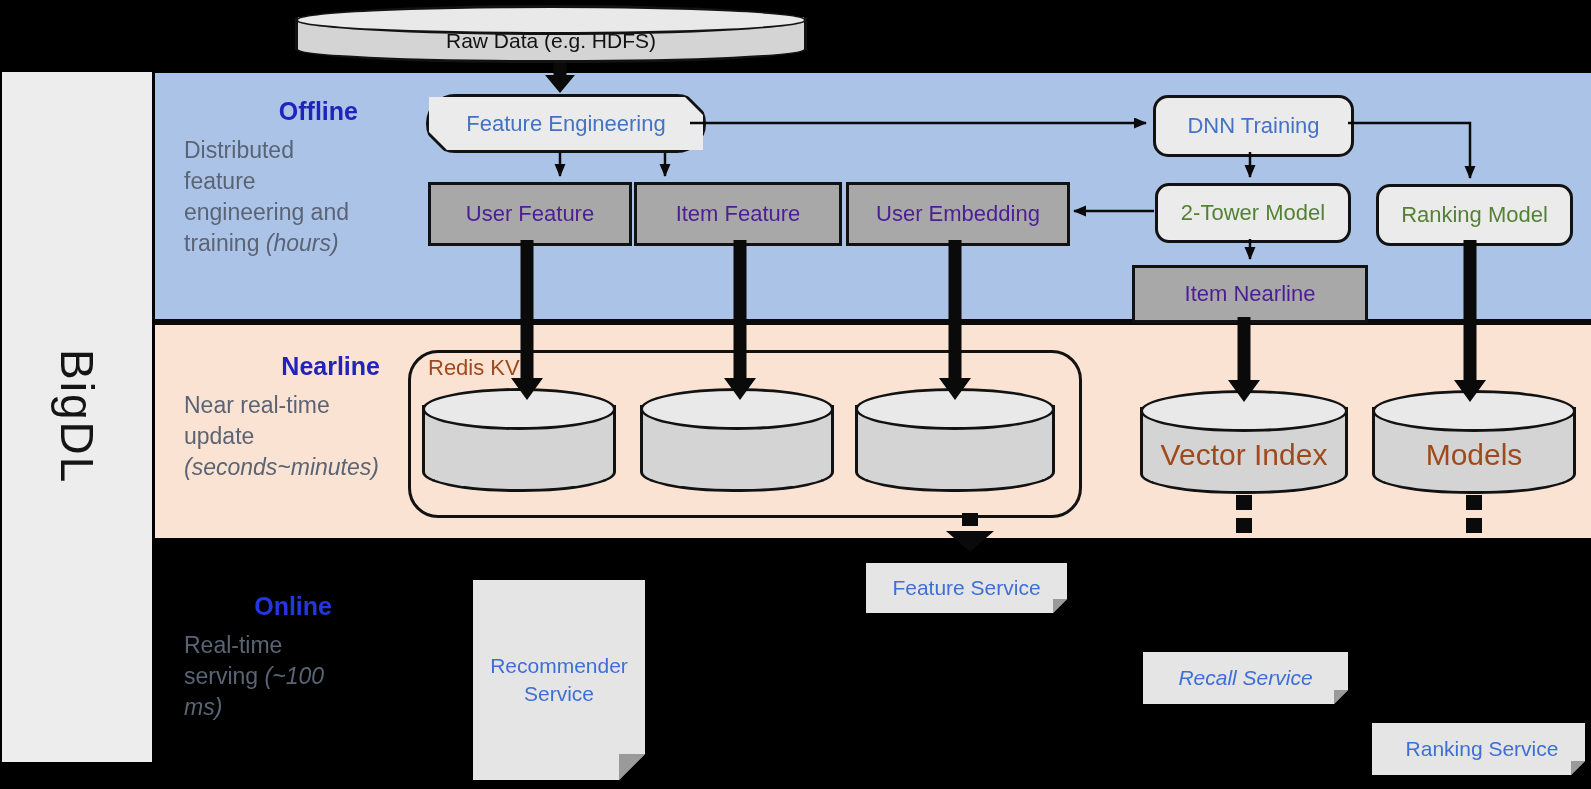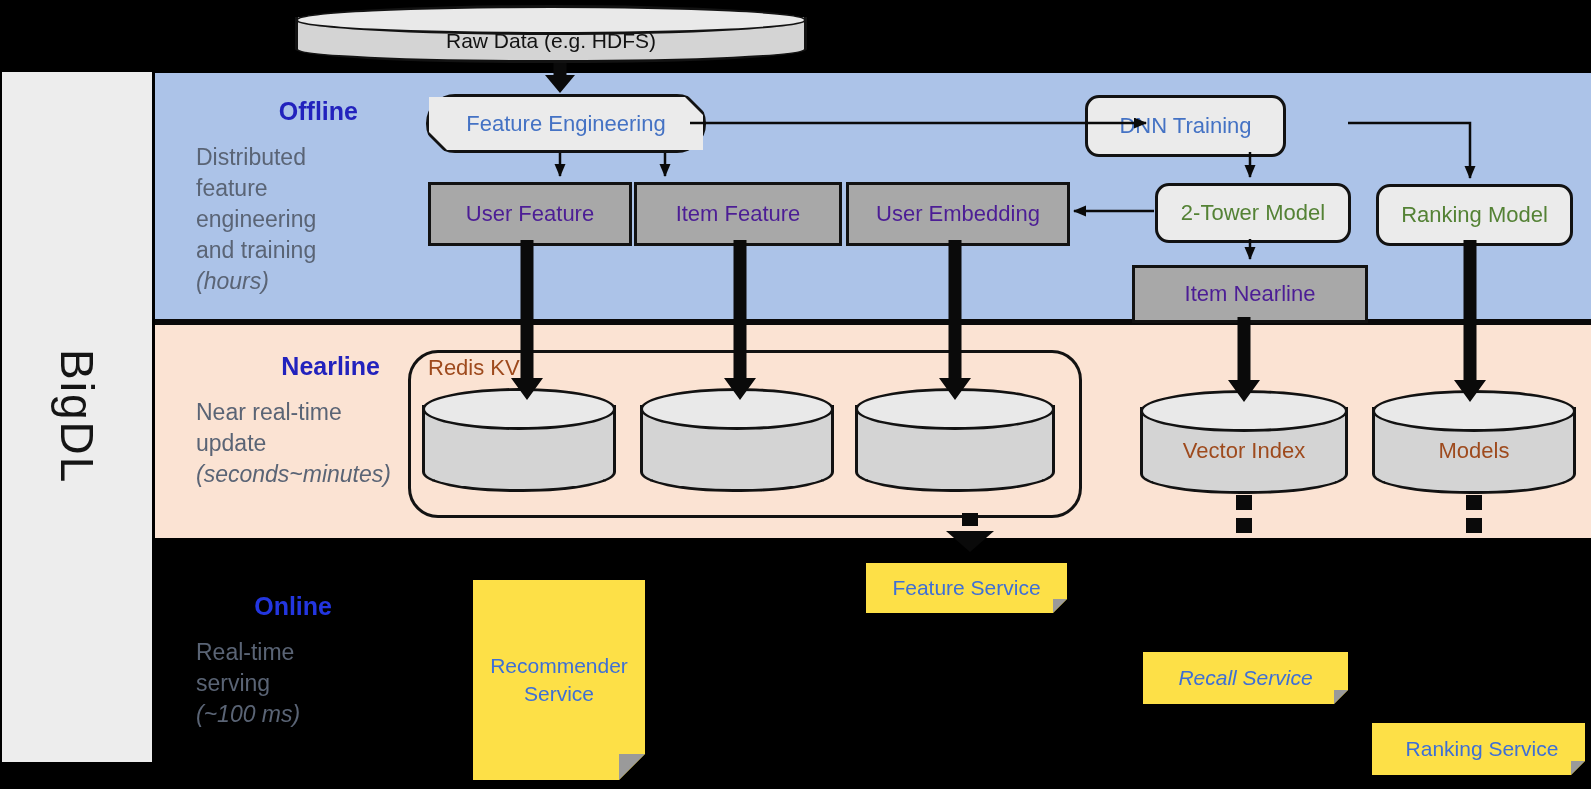--- a/index.html
+++ b/index.html
@@ -19,21 +19,21 @@
     position:absolute; left:2px; top:72px; width:150px; height:690px;
     background:#ededed; display:flex; align-items:center; justify-content:center; z-index:5;
   }
   .sidebar-text {
     writing-mode:vertical-rl; font-size:46px; color:#151515; letter-spacing:2px;
   }
 
   
   .section-label { position:absolute; z-index:10; }
   .section-title { font-size:25px; font-weight:700; margin:0 0 9px 0;text-align:right; }
-  .section-desc  { font-size:23px; line-height:1.35; color:#5a6475; margin:16px; }
+  .section-desc  { font-size:23px; line-height:1.35; color:#5a6475; margin:4px; }
   .t-offline  { color:#2222bd; }
   .t-nearline { color:#2222bd; }
   .t-online   { color:#2336e0; }
 
   
   .node {
     position:absolute; z-index:20; display:flex; align-items:center; justify-content:center;
     font-size:22px; text-align:center;
   }
   .gray-node  { background:#a8a8a8; border:3px solid #121212; color:#4c1d95; }
@@ -59,38 +59,38 @@
     position:absolute; left:0; right:0; top:17px; bottom:0;
     background:#d4d4d4; border:3px solid #121212; border-top:none;
     border-radius:0 0 48% 48% / 0 0 20px 20px;
   }
   .cyl .ctop {
     position:absolute; left:0; right:0; top:0; height:36px;
     background:#e9e9e9; border:3px solid #121212; border-radius:50%;
   }
   .cyl .clabel {
     position:absolute; left:0; right:0; top:48px; text-align:center;
-    font-size:22px; color:#9e4a1d; z-index:1;
+    font-size:30px; color:#9e4a1d; z-index:1;
   }
   .cyl-raw .cbody { top:12px; border-radius:0 0 48% 48% / 0 0 14px 14px; }
   .cyl-raw .ctop  { height:24px; }
   .cyl-raw .clabel { top:24px; color:#121212; font-size:21px; }
 
   
   .redis-box {
     position:absolute; left:408px; top:350px; width:668px; height:162px;
     border:3px solid #121212; border-radius:30px; z-index:12;
   }
   .redis-label {
     position:absolute; left:428px; top:355px; font-size:22px; color:#9e4a1d; z-index:13;
   }
 
   
   .doc {
-    position:absolute; z-index:20; background:#fde047; --f:14px;
+    position:absolute; z-index:20; background:#e5e5e5; --f:14px;
     clip-path:polygon(0 0, 100% 0, 100% calc(100% - var(--f)), calc(100% - var(--f)) 100%, 0 100%);
     display:flex; align-items:center; justify-content:center;
     font-size:21px; color:#3e6fd6; text-align:center; line-height:1.35;
   }
   .doc .fold {
     position:absolute; right:0; bottom:0; width:var(--f); height:var(--f);
     background:#9a9a9a; clip-path:polygon(0 0, 100% 0, 0 100%);
   }
   .doc-big { --f:26px; }
 </style>
@@ -124,21 +124,21 @@
     <div class="cbody"></div>
     <div class="ctop"></div>
     <div class="clabel">Raw Data (e.g. HDFS)</div>
   </div>
 
   <div class="node snip" style="left:426px; top:94px; width:280px; height:59px;border-radius:29px;">
     <div class="snip-fill"></div>
     <span class="lbl txt-blue">Feature Engineering</span>
   </div>
 
-  <div class="node light-node round txt-blue" style="left:1085px; top:95px; width:195px; height:56px;">
+  <div class="node light-node round txt-blue" style="left:1153px; top:95px; width:195px; height:56px;border-radius:15px;">
     <span>DNN Training</span>
   </div>
 
   <div class="node gray-node" style="left:428px; top:182px; width:198px; height:58px;">
     <span>User Feature</span>
   </div>
   <div class="node gray-node" style="left:634px; top:182px; width:202px; height:58px;">
     <span>Item Feature</span>
   </div>
   <div class="node gray-node" style="left:846px; top:182px; width:218px; height:58px;">

